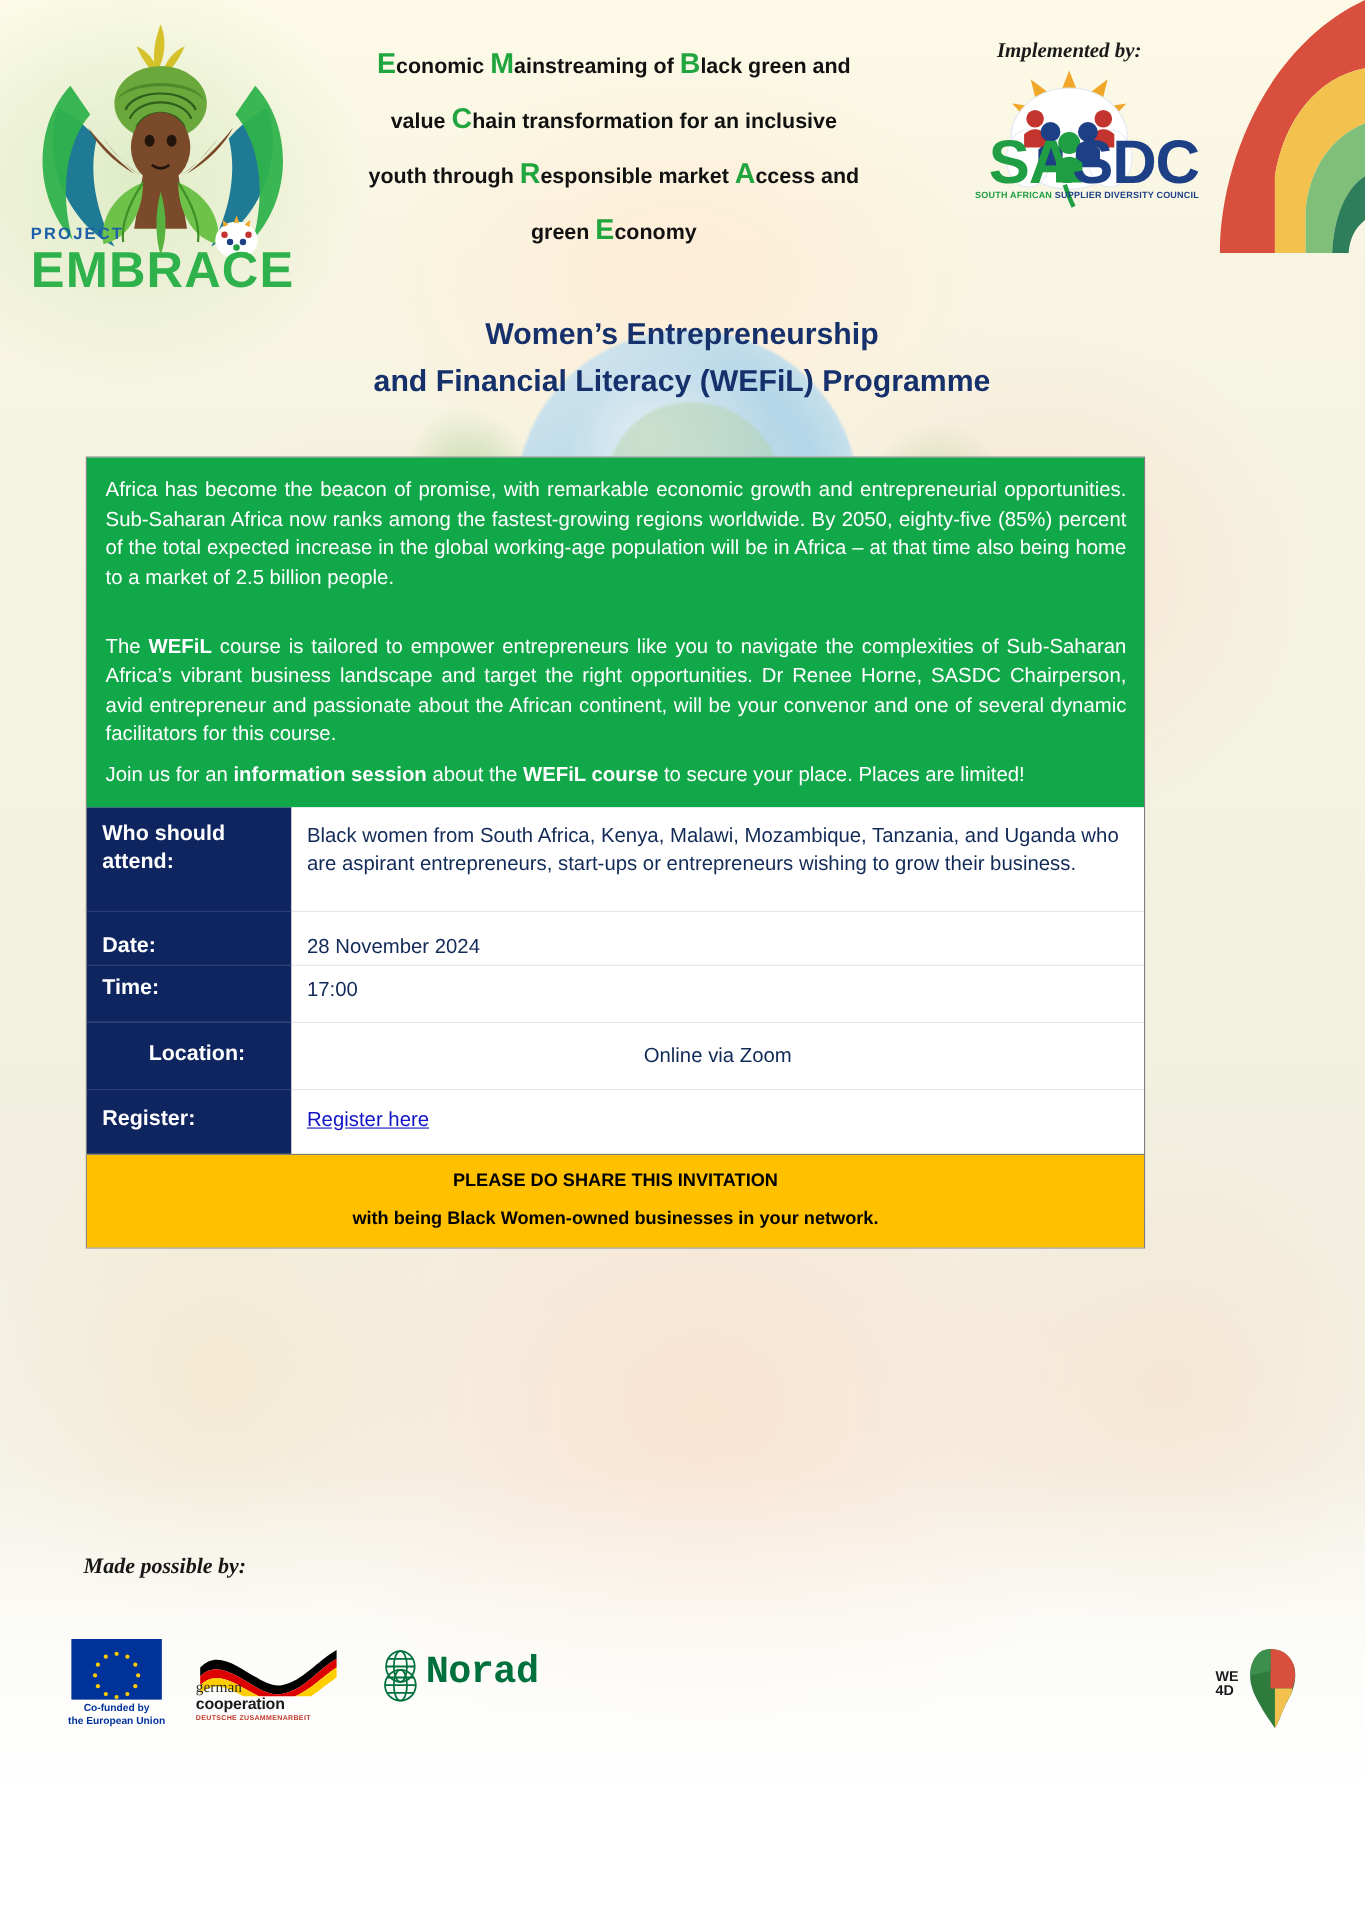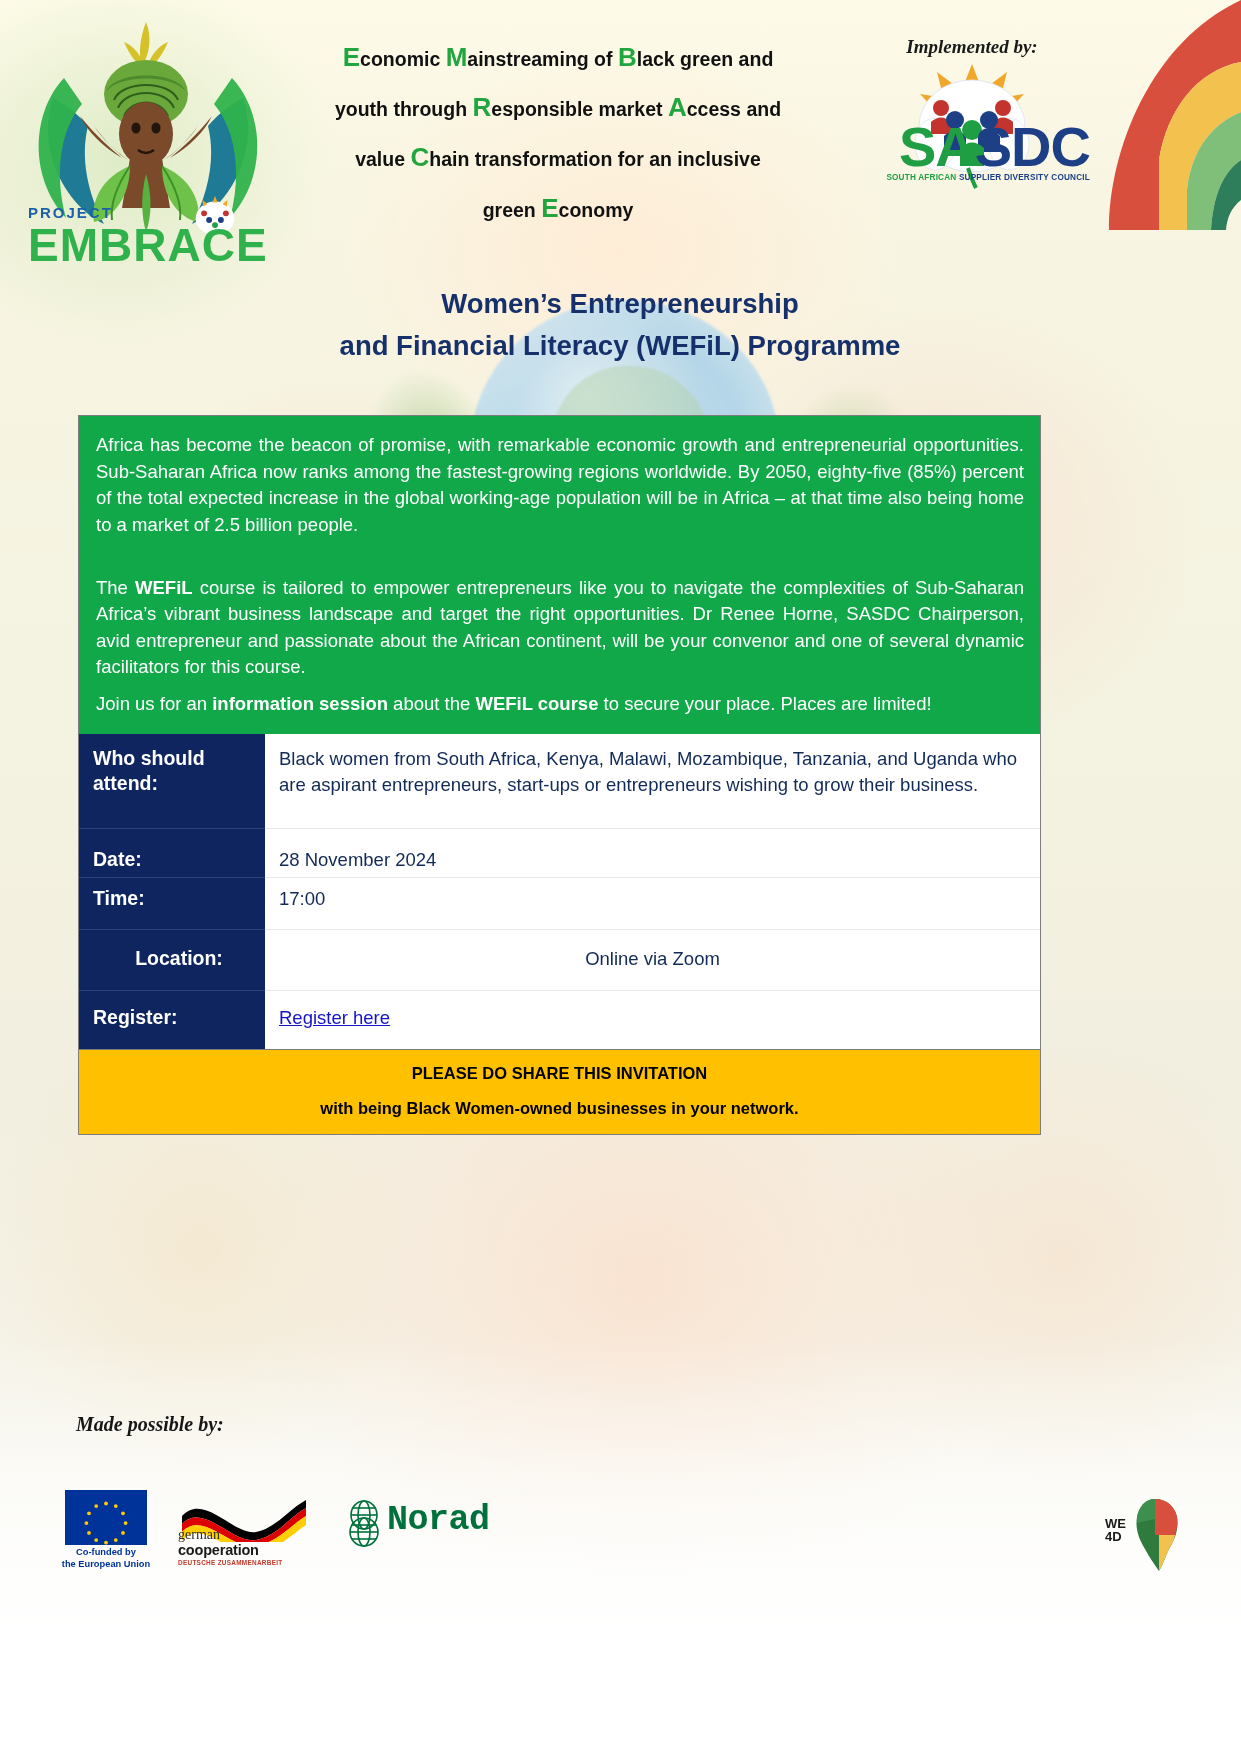--- a/index.html
+++ b/index.html
@@ -302,24 +302,24 @@
   <div id="embrace-word">
     <div id="embrace-project">PROJECT</div>
     <div id="embrace-main">EMBRACE</div>
   </div>
 
   <div id="acronym">
     <div>
       <span class="cap">E</span><span>conomic </span><span class="cap">M</span><span>ainstreaming of </span><span class="cap">B</span><span>lack green and</span>
     </div>
     <div>
+      <span>value </span><span class="cap">C</span><span>hain transformation for an inclusive</span>
+    </div>
+    <div>
       <span>youth through </span><span class="cap">R</span><span>esponsible market </span><span class="cap">A</span><span>ccess and</span>
-    </div>
-    <div>
-      <span>value </span><span class="cap">C</span><span>hain transformation for an inclusive</span>
     </div>
     <div>
       <span>green </span><span class="cap">E</span><span>conomy</span>
     </div>
   </div>
 
   <div id="implemented-by">Implemented by:</div>
   <div id="sasdc">
     <svg width="235" height="155" viewBox="0 0 235 155">
       <g transform="translate(60,2)">

